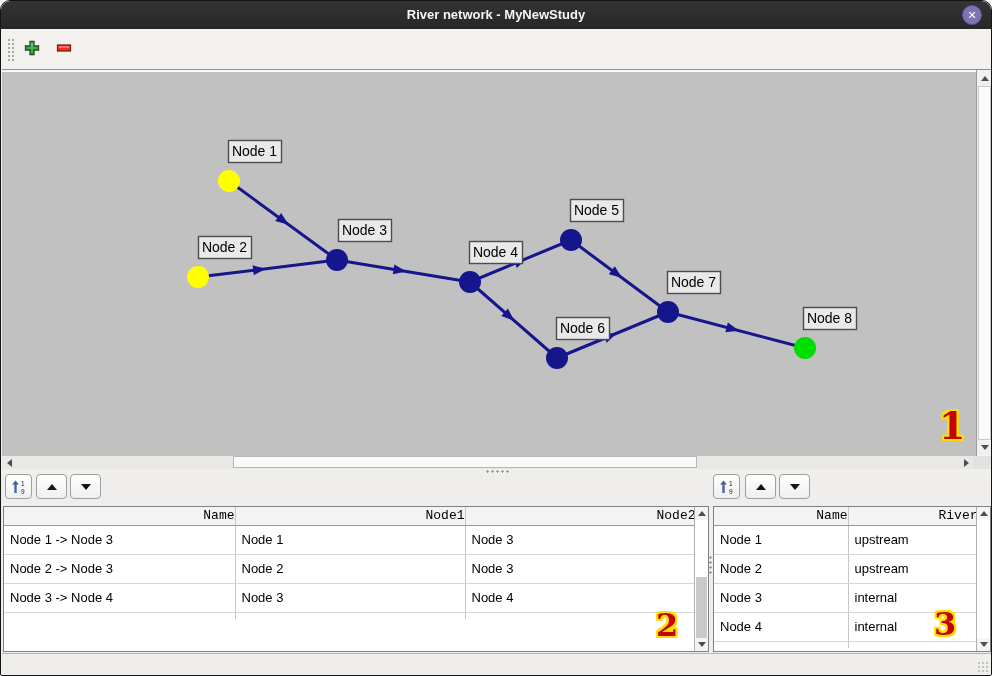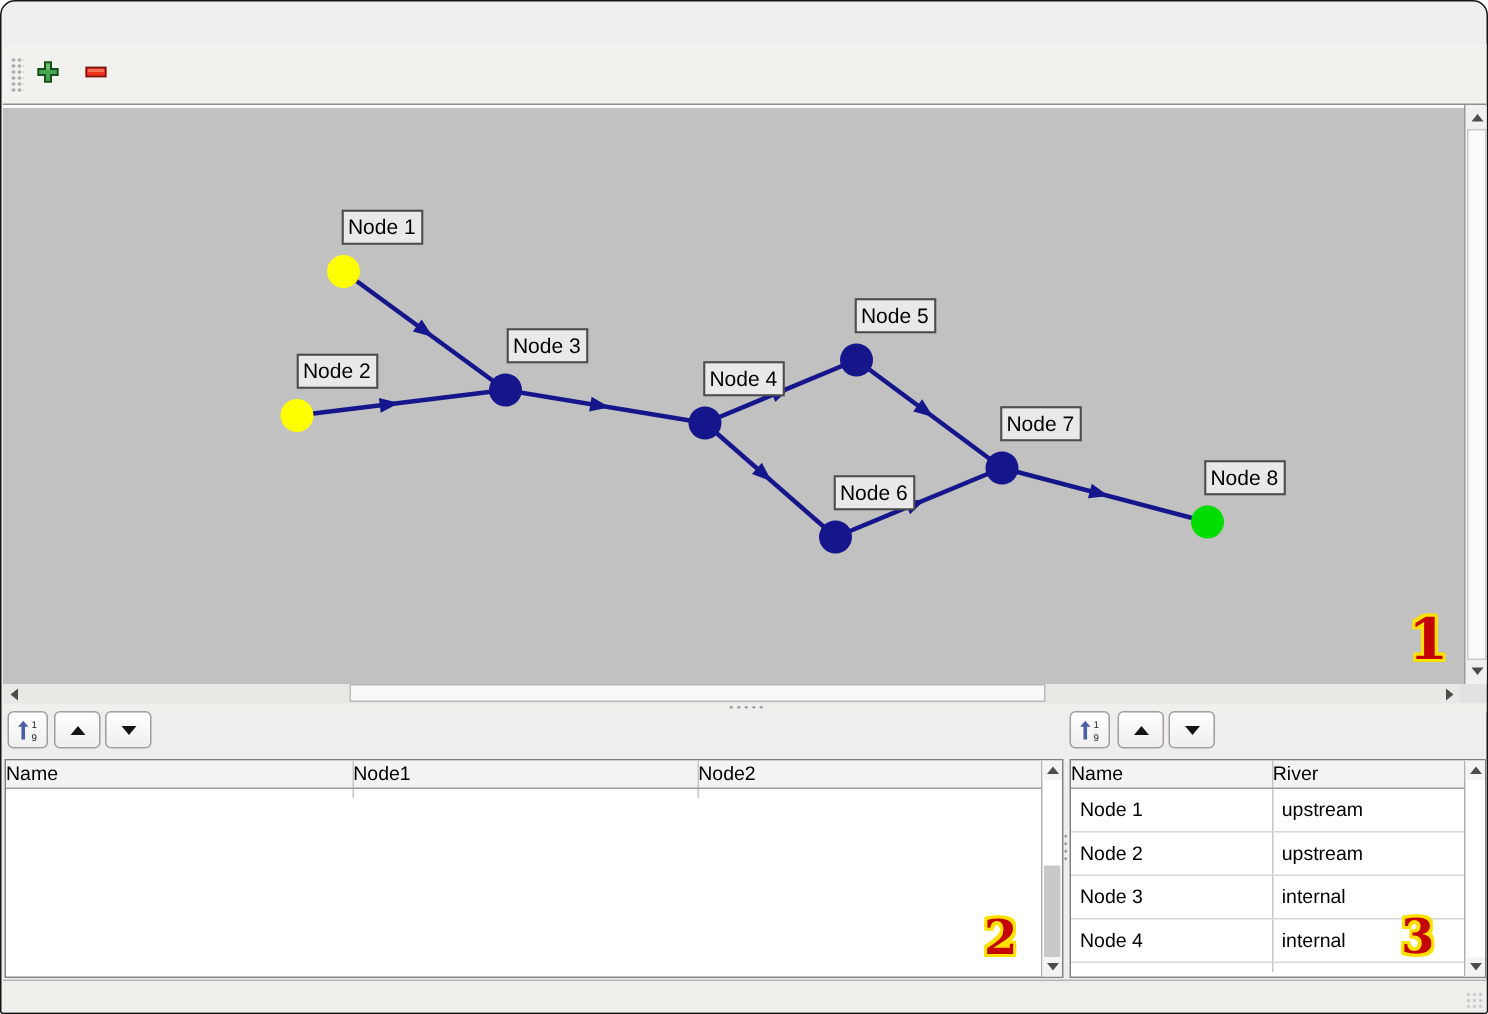--- a/index.html
+++ b/index.html
@@ -75,22 +75,22 @@
   .s-down  { border-width:5px 4px 0 4px; border-color:#4d4d4d transparent transparent transparent; }
   .s-left  { border-width:4px 5px 4px 0; border-color:transparent #4d4d4d transparent transparent; }
   .s-right { border-width:4px 0 4px 5px; border-color:transparent transparent transparent #4d4d4d; }
 
   
   .grid-wrap { position:absolute; top:505px; height:146px; background:#ffffff;
                border:1px solid #808080; overflow:hidden; }
   .grid-wrap.left { left:2px; width:706px; }
   .grid-wrap.right { left:712px; width:278px; }
   table.grid { border-collapse:collapse; table-layout:fixed; font-size:13px; color:#000; }
-  table.grid th { height:18px; font-weight:normal; background:#f3f3f2; text-align:left;
-                  border-bottom:1px solid #9a9a9a; border-right:1px solid #c6c6c6; padding:0; }
+  table.grid th { height:18px; font-weight:normal; background:#f3f3f2; text-align:right;
+                  border-bottom:1px solid #9a9a9a; border-right:1px solid #c6c6c6; padding:0;font-family:Liberation Mono, monospace; }
   table.grid td { height:29px; background:#ffffff; border-bottom:1px solid #d6d6d6;
                   border-right:1px solid #c6c6c6; padding:0 0 0 6px; overflow:hidden; white-space:nowrap; }
   table.grid tr.partial td { height:7px; border-bottom:none; }
   .tscroll { position:absolute; right:0; top:0; bottom:0; width:14px; background:#ffffff;
              border-left:1px solid #b0b0b0; }
   .tscroll .btn { position:absolute; left:0; width:13px; height:13px; display:flex;
                   align-items:center; justify-content:center; background:#f4f4f4; }
   .tscroll .btn.up { top:0; } .tscroll .btn.down { bottom:0; }
   .tsthumb { position:absolute; left:1px; width:11px; background:#c9c9c9; }
 
@@ -109,20 +109,26 @@
                       0 -2px 0 #ffe000, 0 2px 0 #ffe000; }
   #som1 { left:938px; top:406px; font-size:38px; }
   #som2 { left:655px; top:608px; font-size:32px; }
   #som3 { left:933px; top:607px; font-size:32px; }
 </style>
 </head>
 <body>
 
 <div class="window">
 
+  <div class="titlebar">
+    <div class="title">River network - MyNewStudy</div>
+    <div class="close-btn">
+      <span>✕</span>
+    </div>
+  </div>
 
   <div class="toolbar">
     <div class="tb-handle"></div>
     <div class="tb-btn add">
       <svg width="16" height="16" viewBox="0 0 16 16">
         <path d="M6 1.5h4v4.5h4.5v4H10v4.5H6V10H1.5V6H6z" fill="#46a64f" stroke="#17501d" stroke-width="1.3"></path>
         <path d="M6.8 2.4h2.4v4.4h-2.4z" fill="#7cc97f" opacity="0.7"></path>
       </svg>
     </div>
     <div class="tb-btn remove">
@@ -241,20 +247,35 @@
           <col style="width:231px;">
         </colgroup>
       <thead>
         <tr>
           <th>Name</th>
           <th>Node1</th>
           <th>Node2</th>
         </tr>
       </thead>
       <tbody id="links-tbody">
+          <tr>
+            <td>Node 1 -&gt; Node 3</td>
+            <td>Node 1</td>
+            <td>Node 3</td>
+          </tr>
+          <tr>
+            <td>Node 2 -&gt; Node 3</td>
+            <td>Node 2</td>
+            <td>Node 3</td>
+          </tr>
+          <tr>
+            <td>Node 3 -&gt; Node 4</td>
+            <td>Node 3</td>
+            <td>Node 4</td>
+          </tr>
           <tr class="partial">
             <td></td>
             <td></td>
             <td></td>
           </tr>
         </tbody>
     </table>
     <div class="tscroll">
       <div class="btn up">
           <div class="tri s-up"></div>

